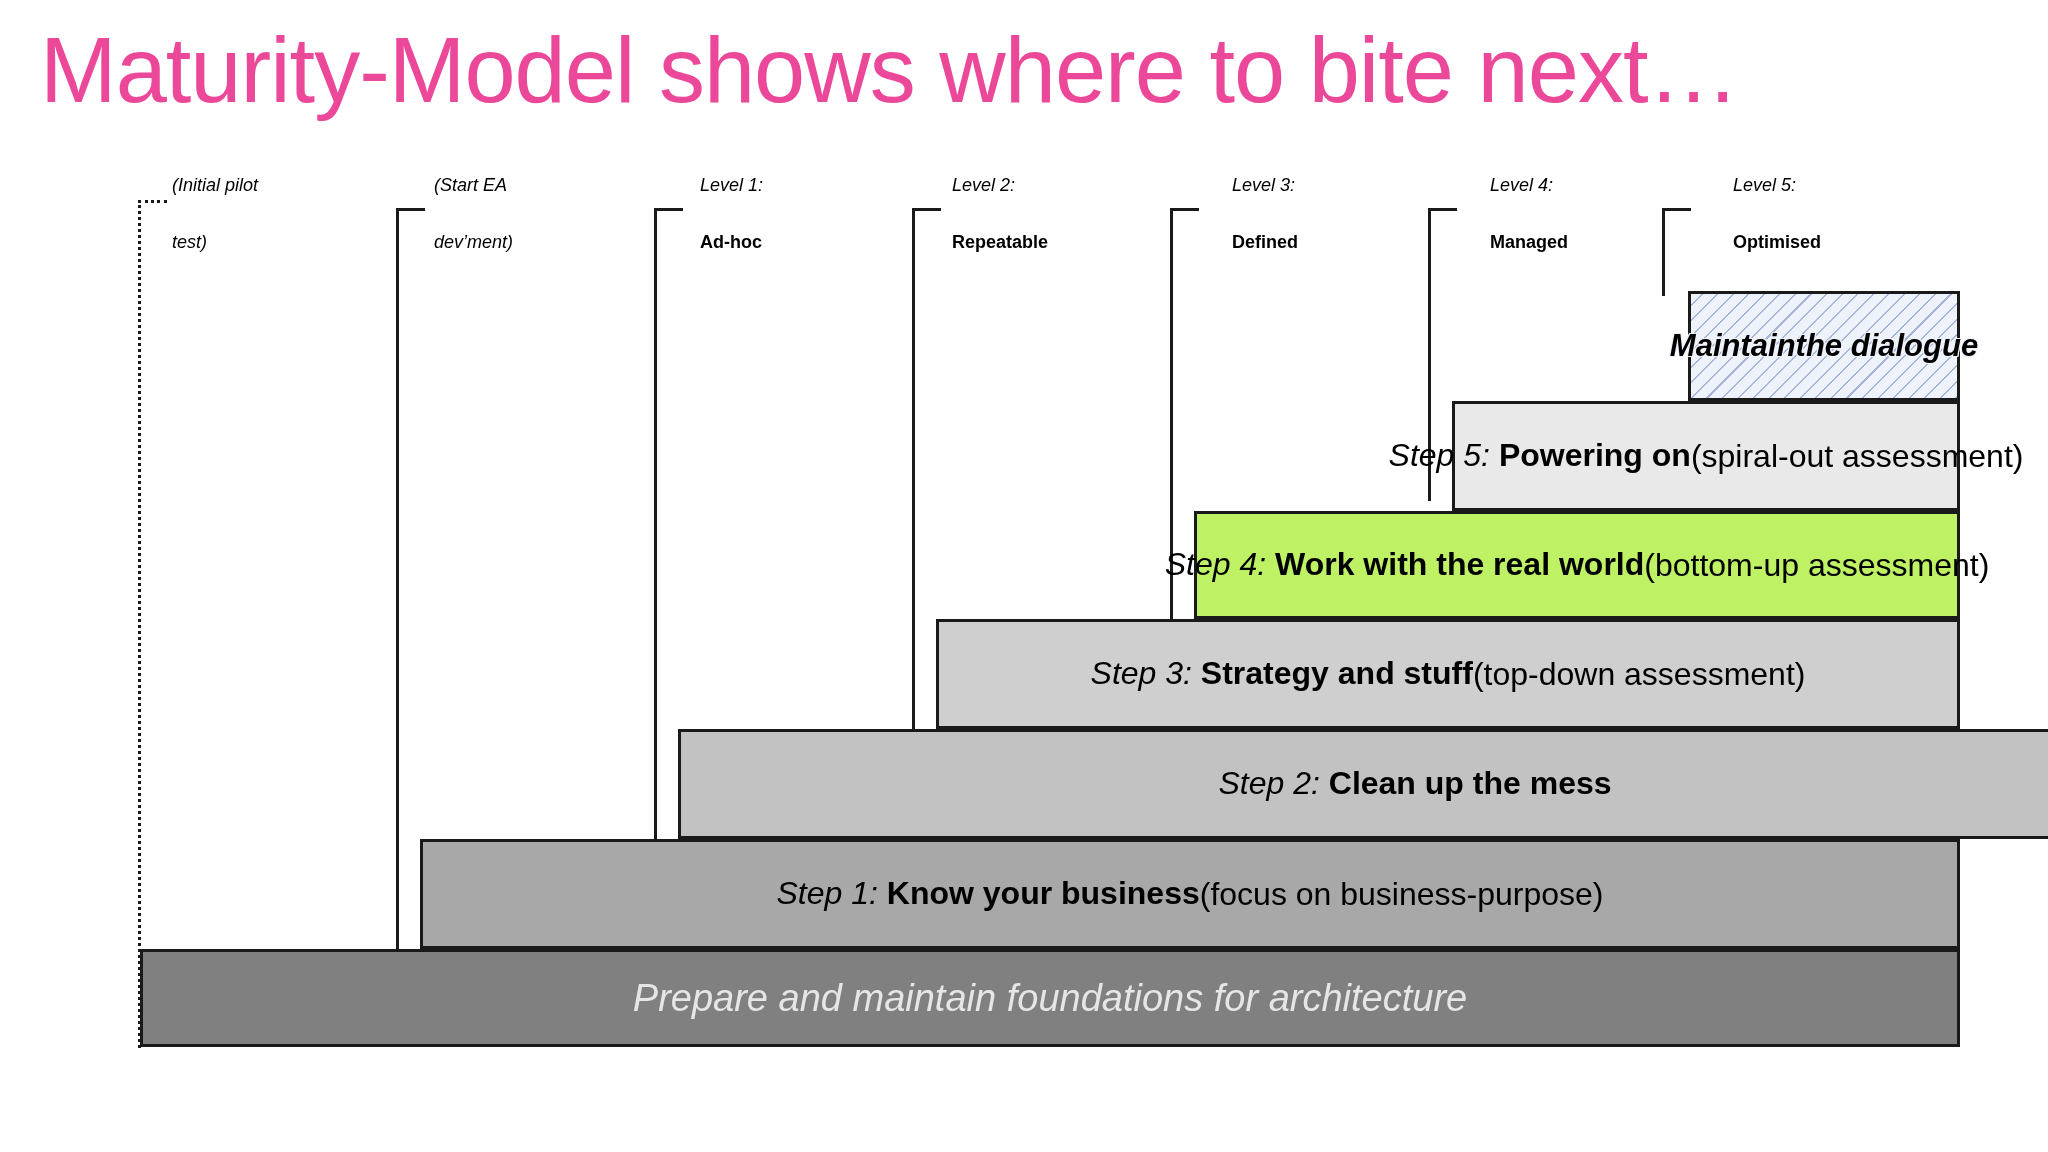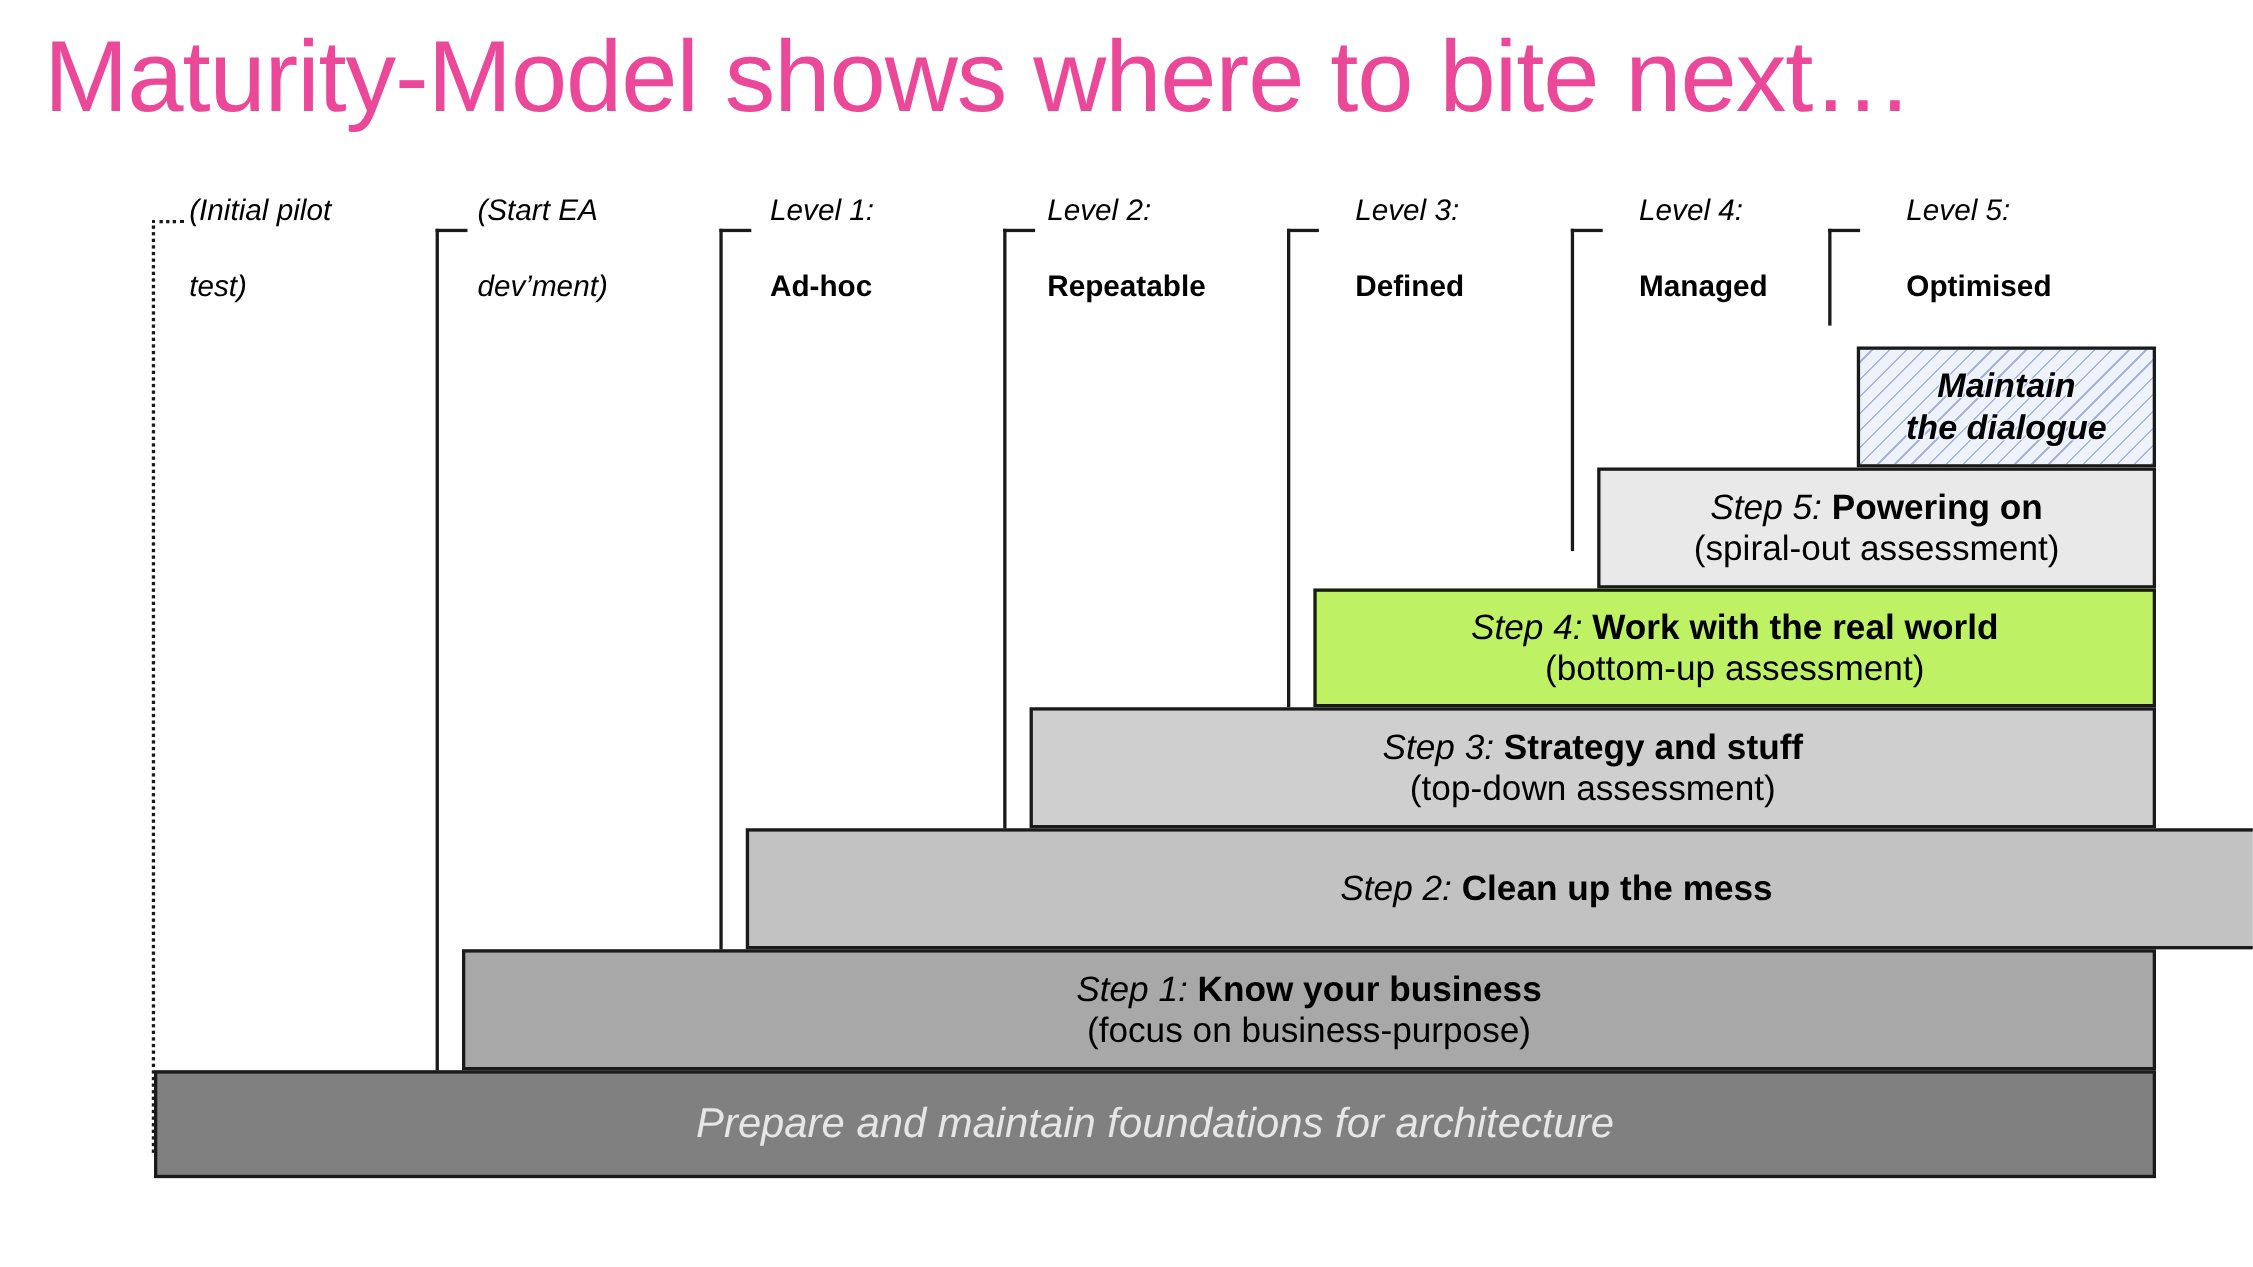--- a/index.html
+++ b/index.html
@@ -33,21 +33,21 @@
     position: absolute;
     left: 0;
     top: 160px;
     width: 2048px;
     height: 992px;
   }
 
   
   .col-header {
     position: absolute;
-    font-size: 27px;
+    font-size: 18px;
     line-height: 1.28;
     color: #000000;
     white-space: nowrap;
   }
   .col-header .lvl {
     font-style: italic;
     font-weight: 400;
     display: block;
   }
   .col-header .nm {
@@ -72,25 +72,24 @@
     border-left: 3px dotted #1a1a1a;
     border-top: 3px dotted #1a1a1a;
   }
 
   
   .band {
     position: absolute;
     border: 3px solid #1a1a1a;
     box-sizing: border-box;
     display: flex;
-    flex-direction: column;
+    flex-direction: row;
     align-items: center;
     justify-content: center;
     text-align: center;
-    margin-top: 24px;
   }
   .band .line1 {
     font-size: 32px;
     line-height: 1.12;
     color: #000000;
     white-space: nowrap;
   }
   .band .line1 .step-no {
     font-style: italic;
     font-weight: 400;

